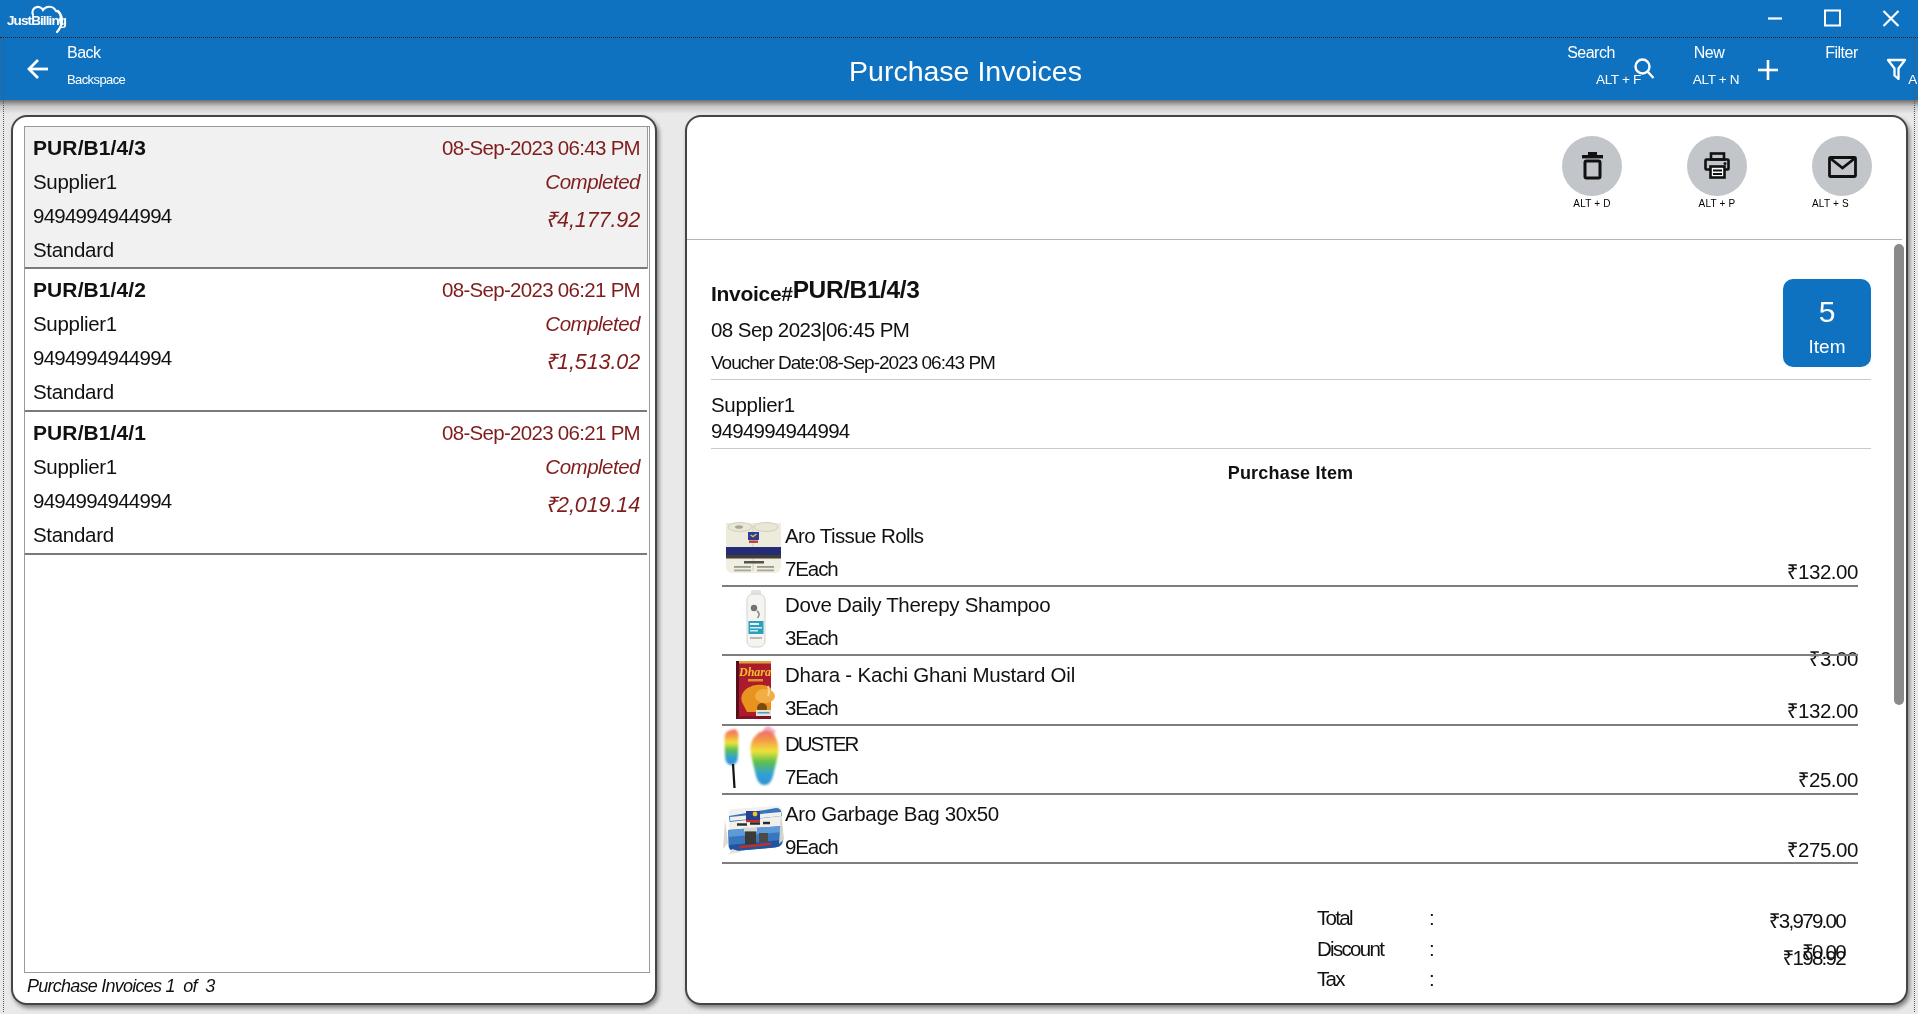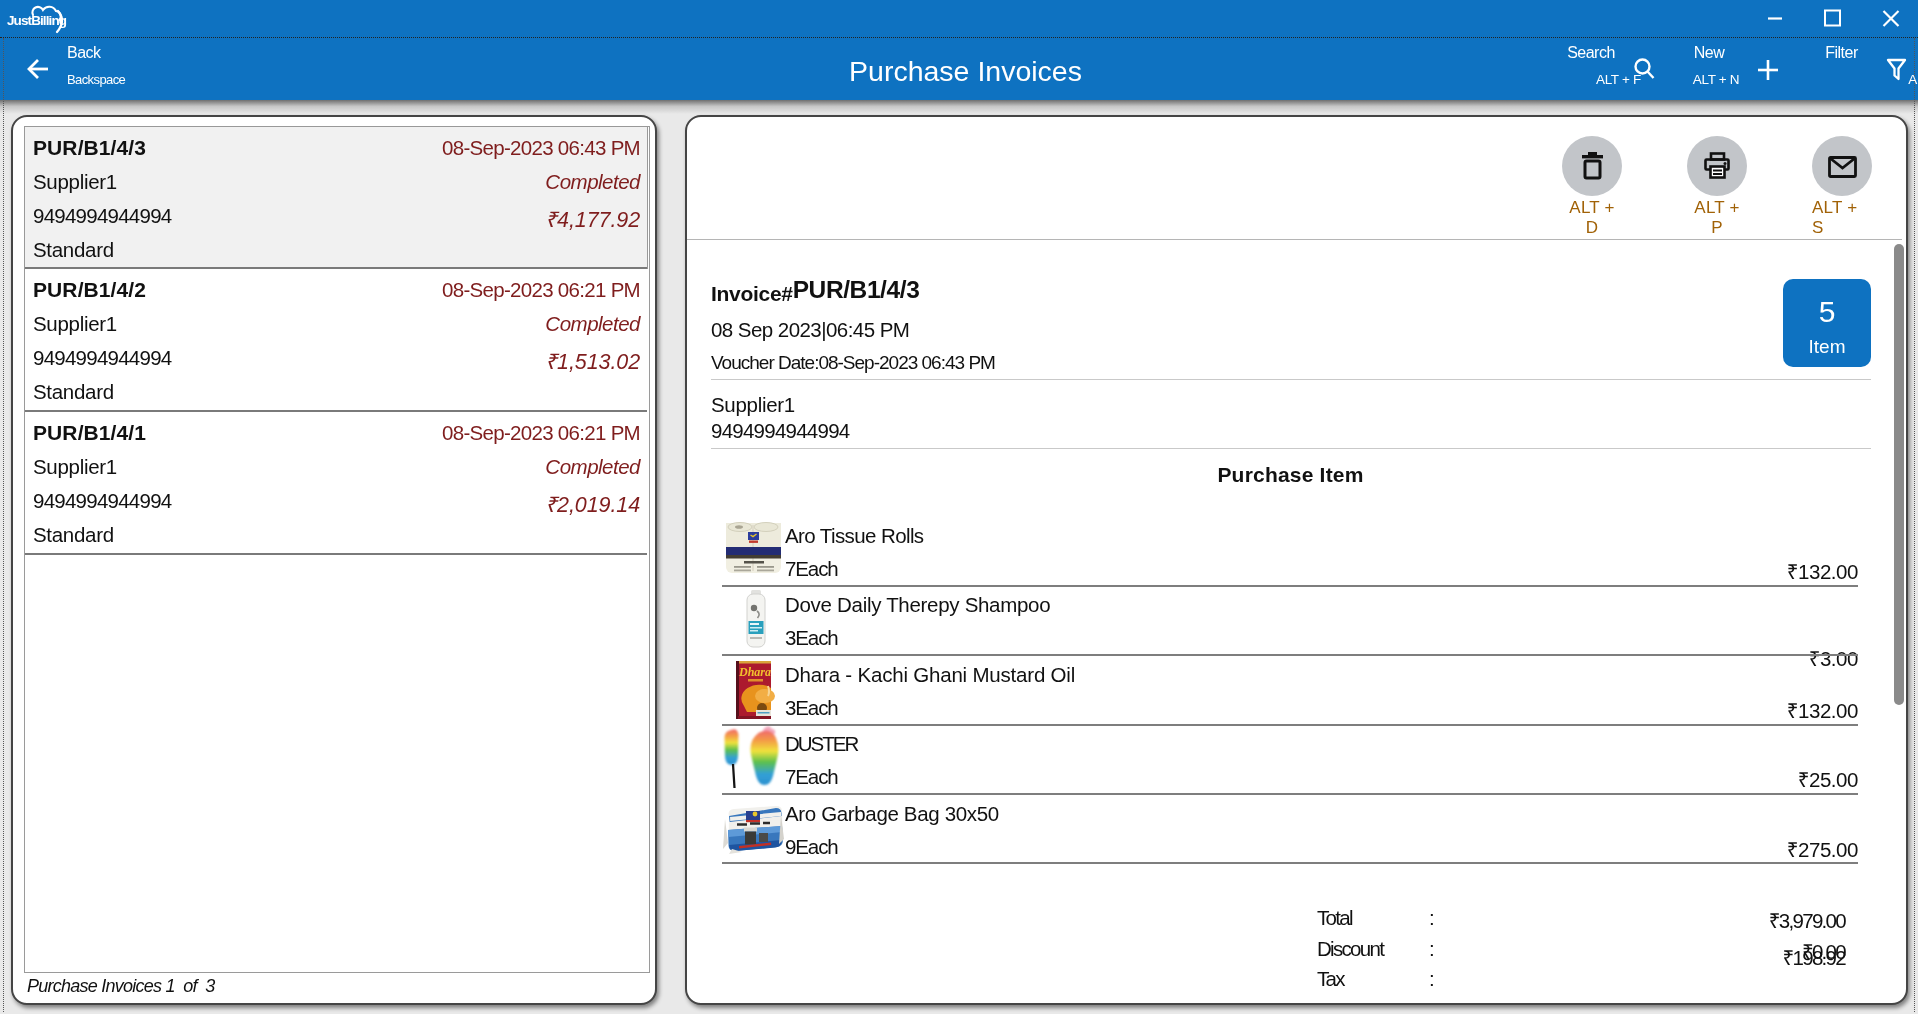--- a/index.html
+++ b/index.html
@@ -25,21 +25,21 @@
   .lrow .a{position:absolute;left:8px;font-size:20.5px;letter-spacing:-0.3px;color:#111;}
   .lrow .b{position:absolute;right:7px;text-align:right;font-size:20.5px;letter-spacing:-0.3px;color:#7f1d1d;}
   .it{font-style:italic;}
   .idt{font-size:21px!important;letter-spacing:0.1px!important;}
   .bold{font-weight:bold;}
   .ldiv{position:absolute;left:0;width:622px;height:0;border-top:2px solid #7a7a7a;} .lsd{letter-spacing:-0.7px!important;}
   .lsn{letter-spacing:-0.75px!important;} .lsc{letter-spacing:-0.5px!important;}
   .amt{font-size:21.5px!important;letter-spacing:-0.1px!important;}
   
   .circ{position:absolute;width:60px;height:60px;border-radius:50%;background:#c2c5c9;}
-  .alt{position:absolute;font-size:17px;color:#a16207;letter-spacing:0.2px;}
+  .alt{position:absolute;font-size:10px;color:#000000;letter-spacing:0.2px;}
   .rtxt{position:absolute;font-size:20.5px;letter-spacing:-0.4px;color:#111;}
   .price{position:absolute;text-align:right;font-size:20.5px;letter-spacing:-0.45px;color:#111;}
   .rdivl{position:absolute;height:0;border-top:1px solid #c9c9c9;}
   .rdivd{position:absolute;height:0;border-top:2px solid #7e7e7e;}
   #itembox{left:1783px;top:279px;width:88px;height:88px;background:#0e72c1;border-radius:10px;
            color:#fff;text-align:center;}
   #scroll{left:1894px;top:244px;width:10px;height:461px;background:#8a8a8a;border-radius:5px;}
 </style>
 </head>
 <body>
@@ -158,21 +158,21 @@
 <div class="rdivl" style="left:711px;top:379px;width:1160px;"></div>
 <div class="rtxt" style="left:711px;top:393px;letter-spacing:-0.3px;">Supplier1</div>
 <div class="rtxt" style="left:711px;top:419px;letter-spacing:-0.75px;">9494994944994</div>
 <div class="rdivl" style="left:711px;top:448px;width:1160px;"></div>
 
 <div class="abs" id="itembox">
   <div style="font-size:30px;margin-top:16px;line-height:34px;">5</div>
   <div style="font-size:19px;margin-top:8px;line-height:20px;">Item</div>
 </div>
 
-<div class="rtxt bold" style="left:685px;top:463px;width:1211px;text-align:center;font-size:21px;letter-spacing:0.2px;">Purchase Item</div>
+<div class="rtxt bold" style="left:685px;top:463px;width:1211px;text-align:center;font-size:18px;letter-spacing:0.2px;">Purchase Item</div>
 
 <div class="rtxt" style="left:785px;top:524px;letter-spacing:-0.6px;">Aro Tissue Rolls</div>
 <div class="rtxt" style="left:785px;top:557px;letter-spacing:-1.1px;">7Each</div>
 <div class="price" style="left:1658px;top:557px;width:200px;">₹132.00</div>
 <div class="rdivd" style="left:722px;top:585px;width:1136px;"></div>
 
 <div class="rtxt" style="left:785px;top:593px;letter-spacing:-0.3px;">Dove Daily Therepy Shampoo</div>
 <div class="rtxt" style="left:785px;top:626px;letter-spacing:-1.1px;">3Each</div>
 <div class="price" style="left:1658px;top:644px;width:200px;">₹3.00</div>
 <div class="rdivd" style="left:722px;top:654px;width:1136px;"></div>

